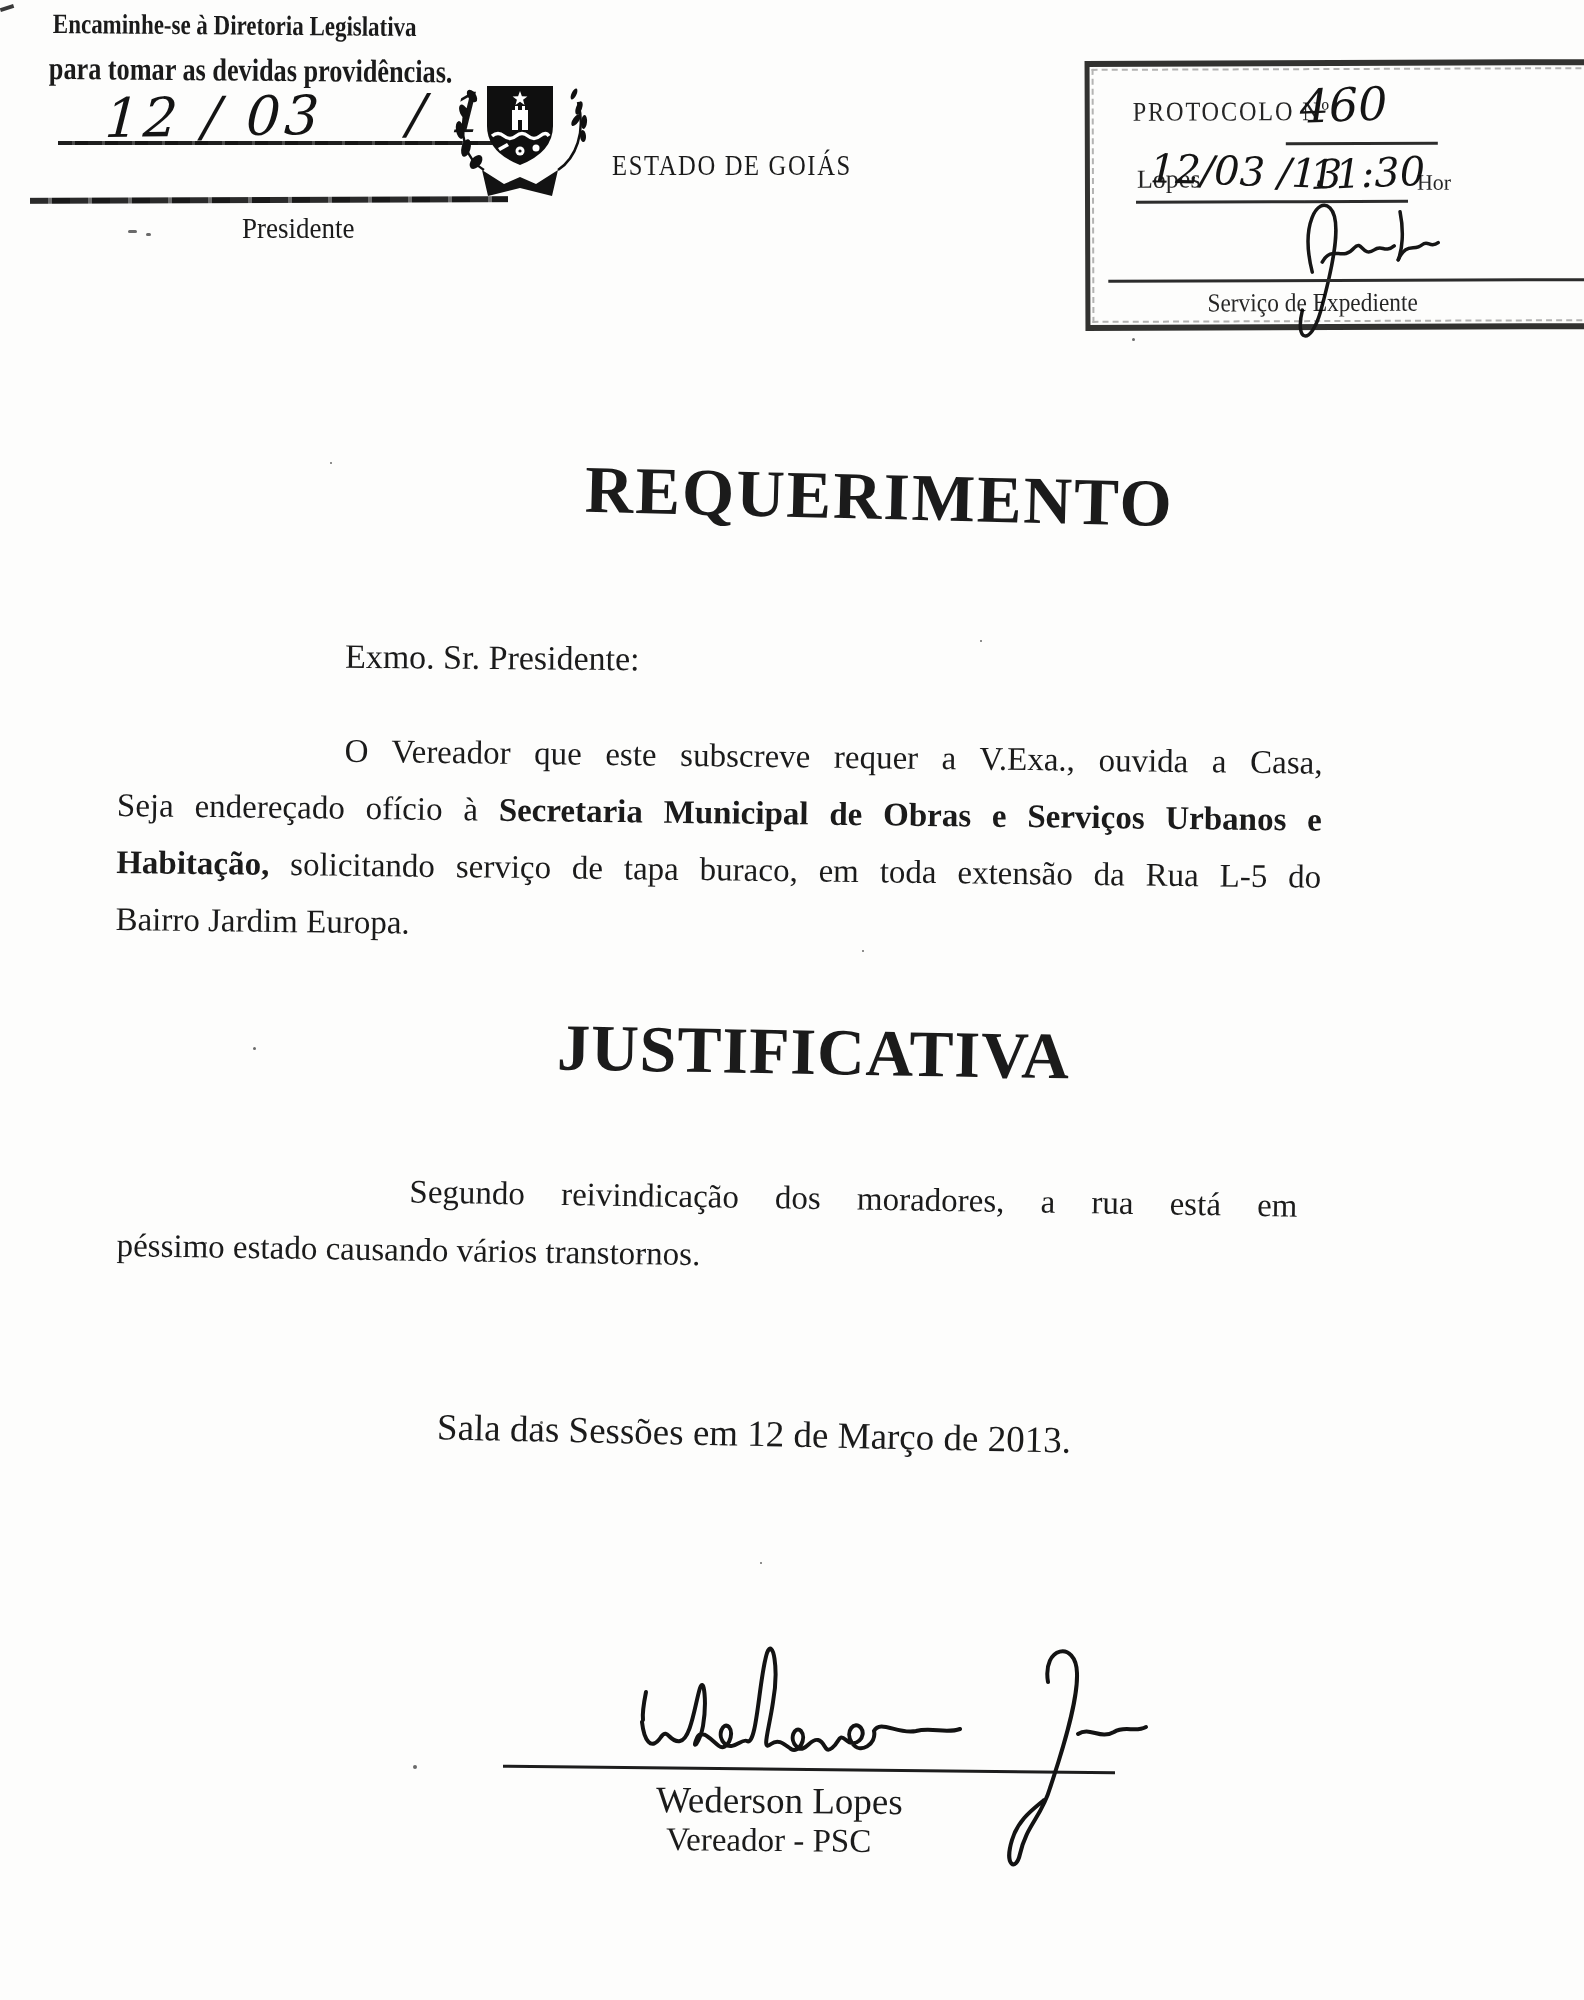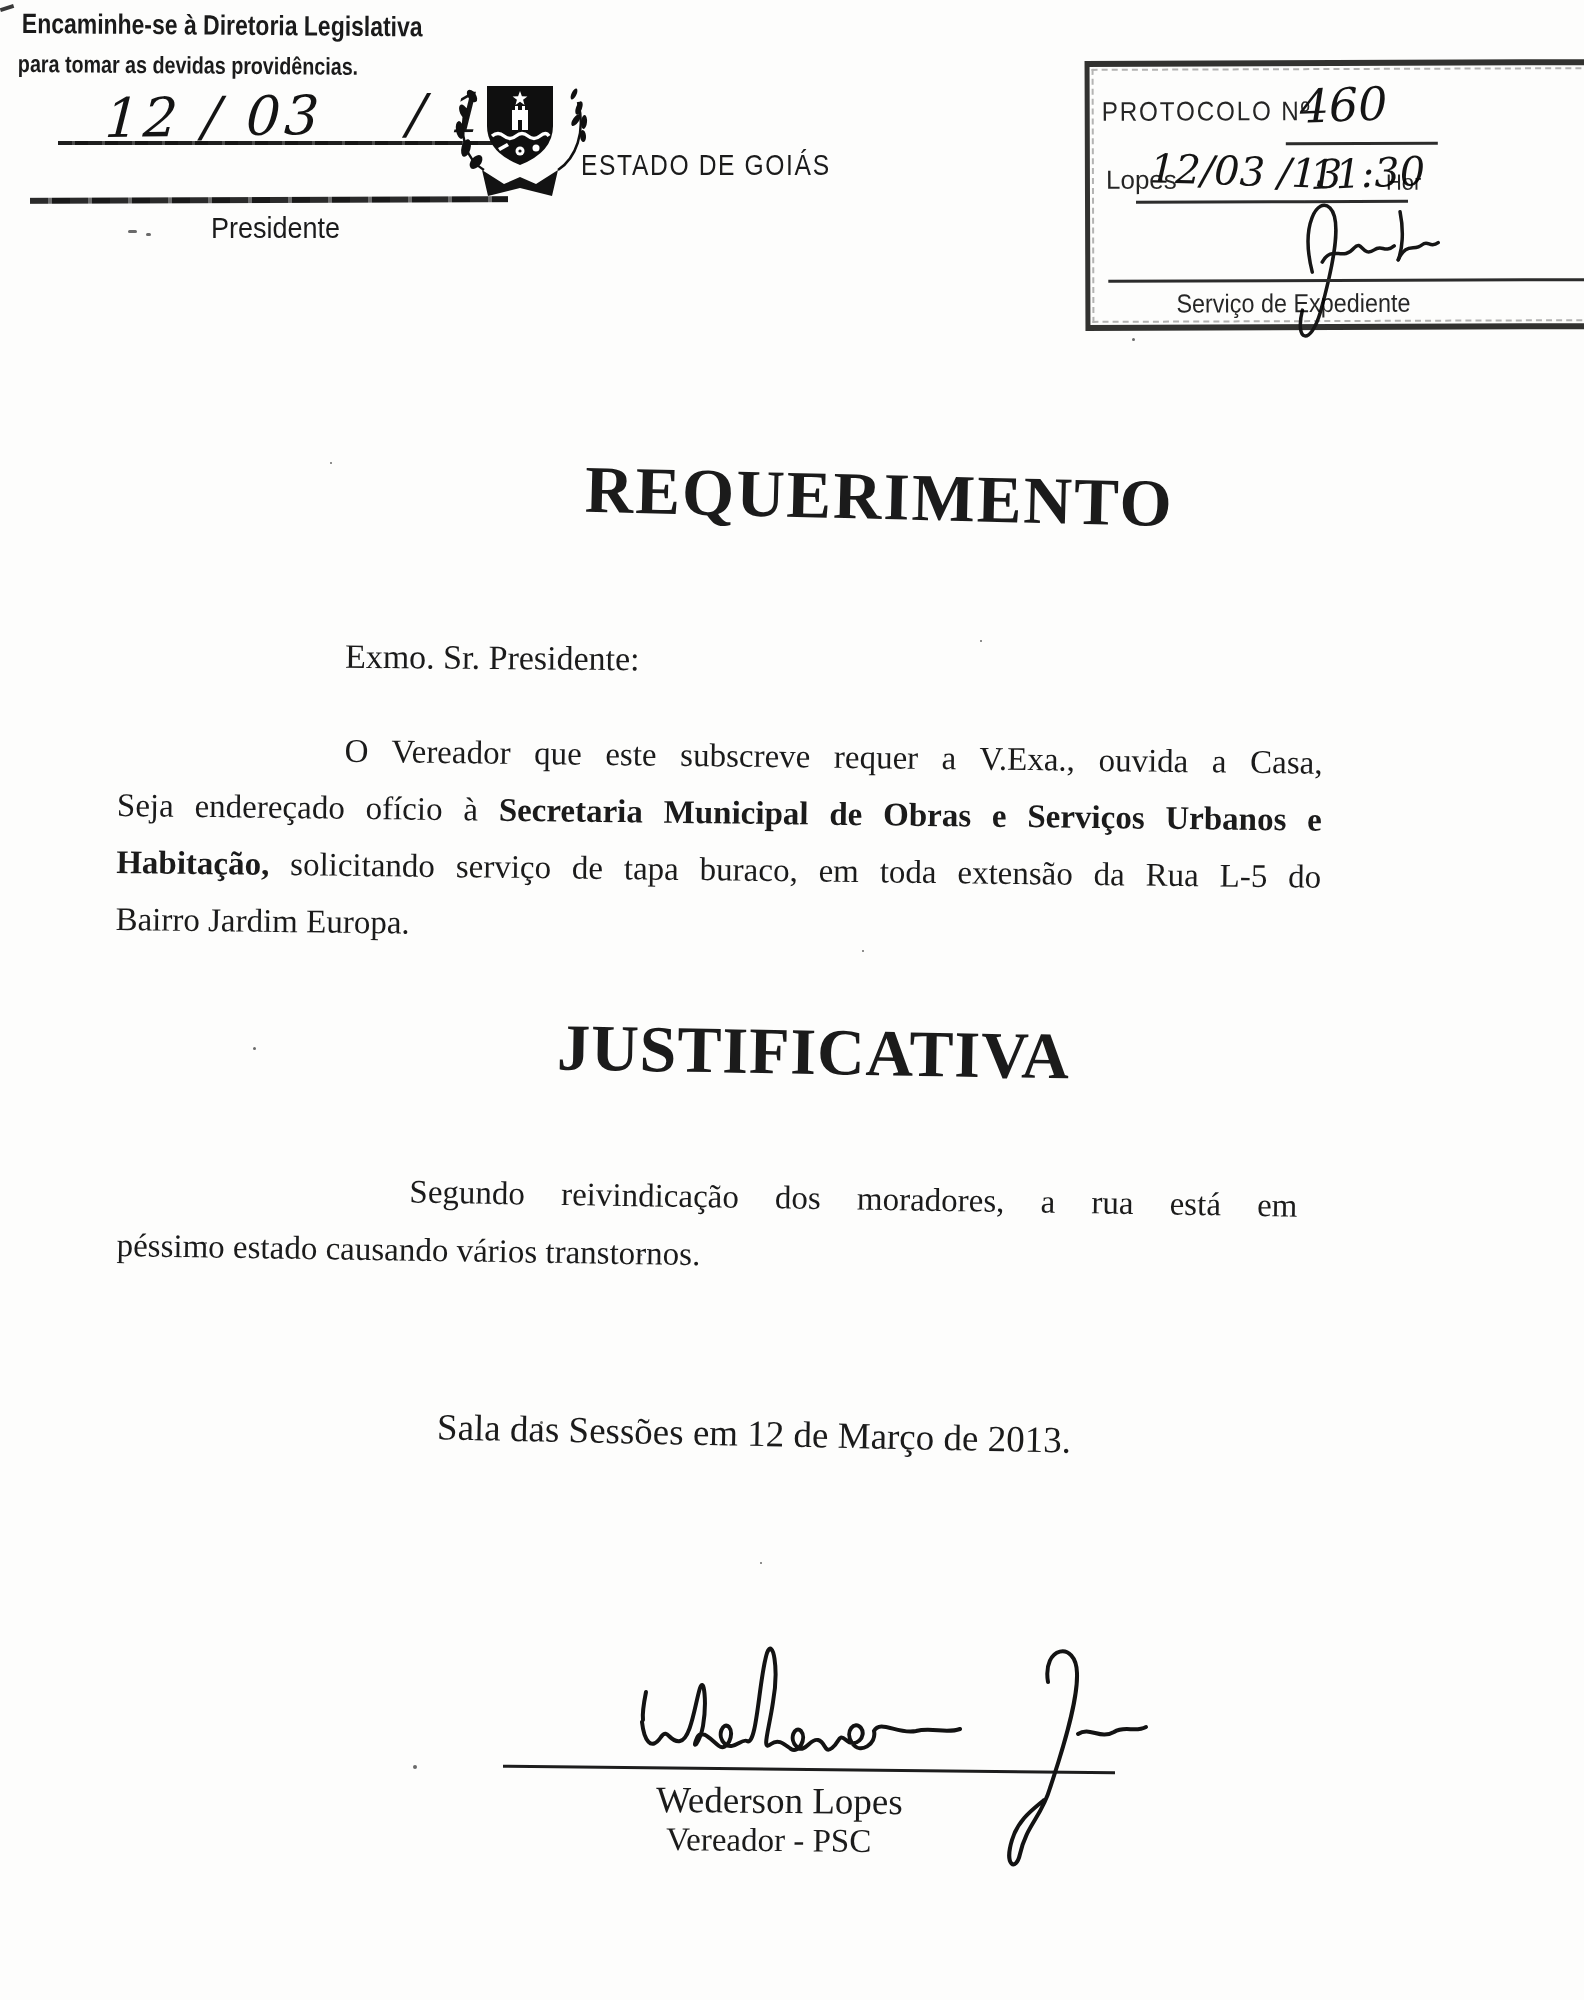--- a/index.html
+++ b/index.html
@@ -1,19 +1,19 @@
 <!DOCTYPE html>
 <html><head>
 <meta charset="utf-8">
 <style>
   html,body{margin:0;padding:0;background:#777;}
   .page{position:relative;width:1584px;height:2000px;background:#fdfdfc;overflow:hidden;
         font-family:"Liberation Serif",serif;color:#1b1b1b;}
   .abs{position:absolute;}
-  .sans{font-family:Liberation Sans, sans-serif;}
+  .sans{font-family:Liberation Serif, serif;margin-left:31px;}
   .cond{transform-origin:0 0;display:inline-block;}
   .hw{font-family:"DejaVu Serif",serif;font-style:italic;color:#141414;display:inline-block;}
   .gray{color:#000000;}
   .b{font-weight:bold;}
   .jline{text-align:justify;text-align-last:justify;height:57px;}
   .mline{background:repeating-linear-gradient(90deg,#1f1f1f 0 14px,#4a4a4a 14px 17px,#151515 17px 30px);}
   .rough{background:repeating-linear-gradient(90deg,#2b2b2b 0 18px,#6e6e6e 18px 22px,#191919 22px 40px);filter:blur(.4px);}
   .stamp{border-left:5px solid rgba(28,28,26,.9);border-top:6px solid rgba(28,28,26,.9);
          border-bottom:6px solid rgba(28,28,26,.9);}
   .stamp:before{content:"";position:absolute;left:2px;top:2px;right:0;bottom:2px;
@@ -27,21 +27,21 @@
 </head>
 <body>
 
 <div class="page">
 
   <div class="abs" style="left:0;top:6px;width:14px;height:4px;background:#3a3a3a;transform:rotate(-18deg);"></div>
 
   <div class="abs sans" style="left:22px;top:8px;font-size:28px;font-weight:600;">
     <span class="cond" style="transform:scaleX(.82) rotate(.4deg);">Encaminhe-se à Diretoria Legislativa</span>
   </div>
-  <div class="abs sans" style="left:18px;top:50px;font-size:24px;font-weight:600;">
+  <div class="abs sans" style="left:18px;top:50px;font-size:32px;font-weight:600;">
     <span class="cond" style="transform:scaleX(.82) rotate(.4deg);">para tomar as devidas providências.</span>
   </div>
 
   <div class="abs hw" style="left:105px;top:84px;font-size:54px;letter-spacing:4px;white-space:pre;transform:rotate(-.8deg) skewX(-4deg);">12 / 03    / 13</div>
   <div class="abs mline" style="left:58px;top:141px;width:480px;height:4px;"></div>
 
   <div class="abs rough" style="left:30px;top:197px;width:478px;height:6px;transform:rotate(-.2deg);"></div>
   <div class="speck" style="left:128px;top:230px;width:9px;height:3px;border-radius:2px;"></div>
   <div class="speck" style="left:146px;top:233px;width:5px;height:3px;border-radius:2px;"></div>
   <div class="abs sans" style="left:211px;top:211px;font-size:30px;font-weight:500;">

